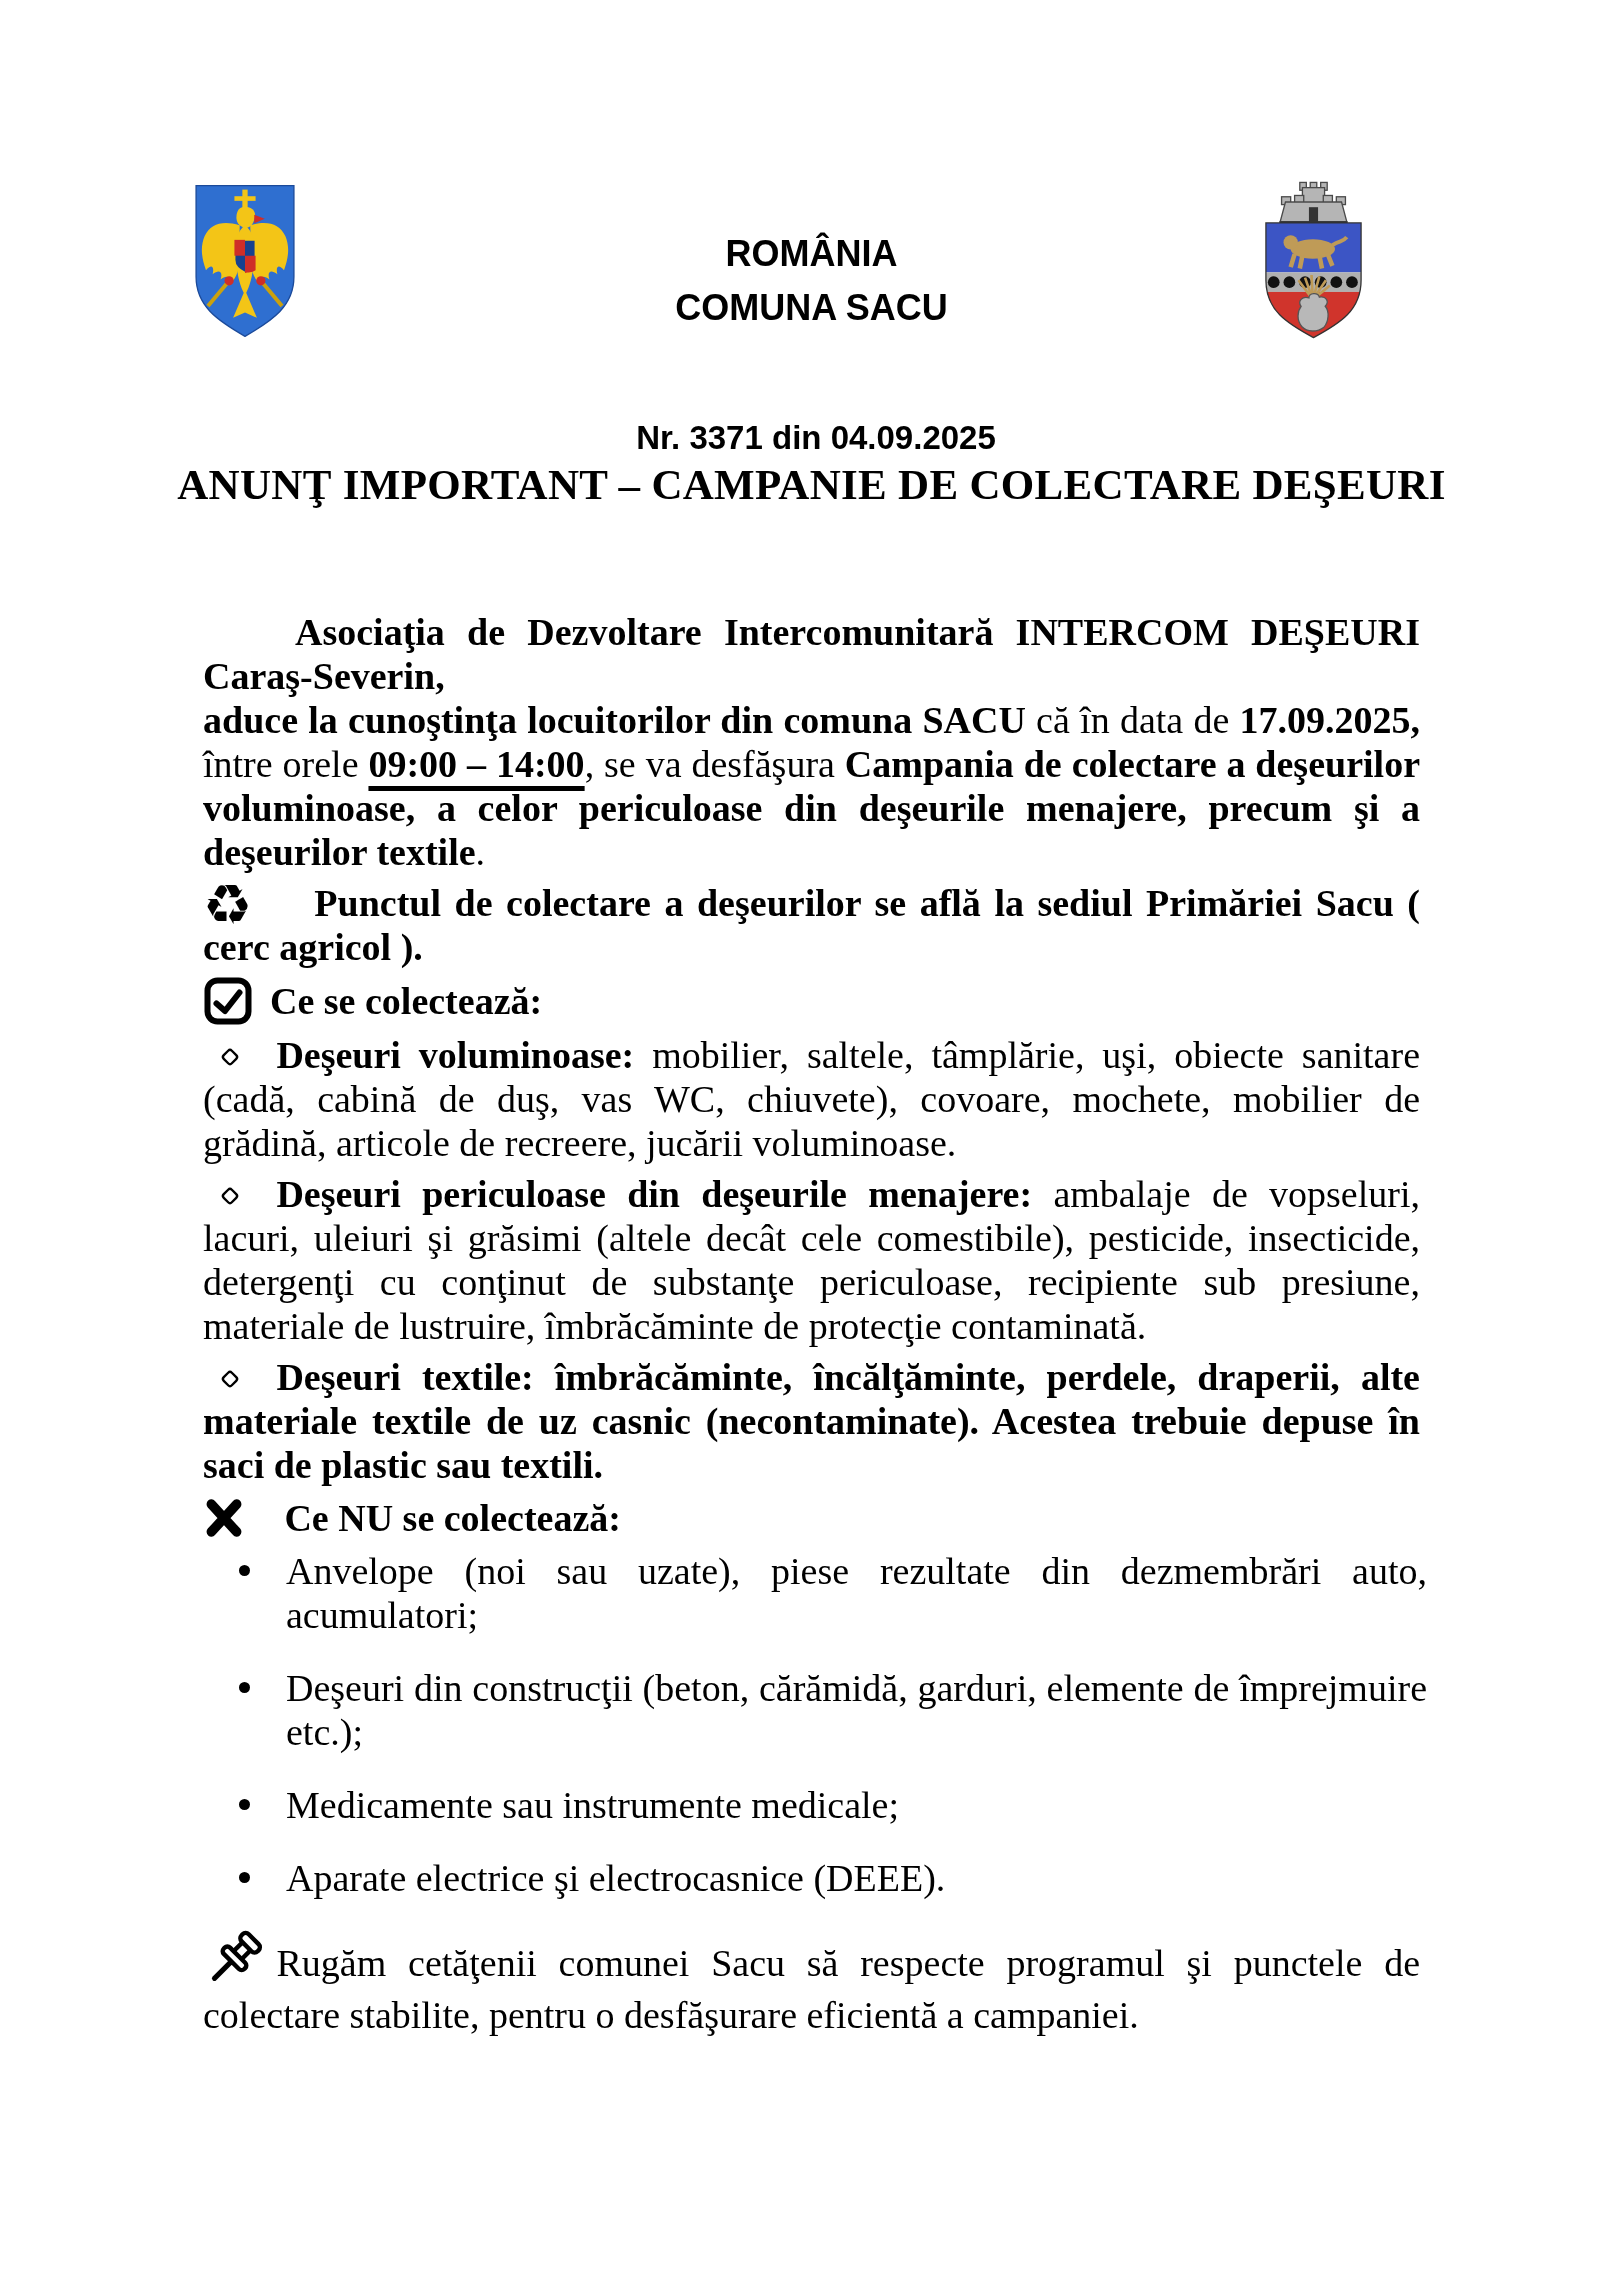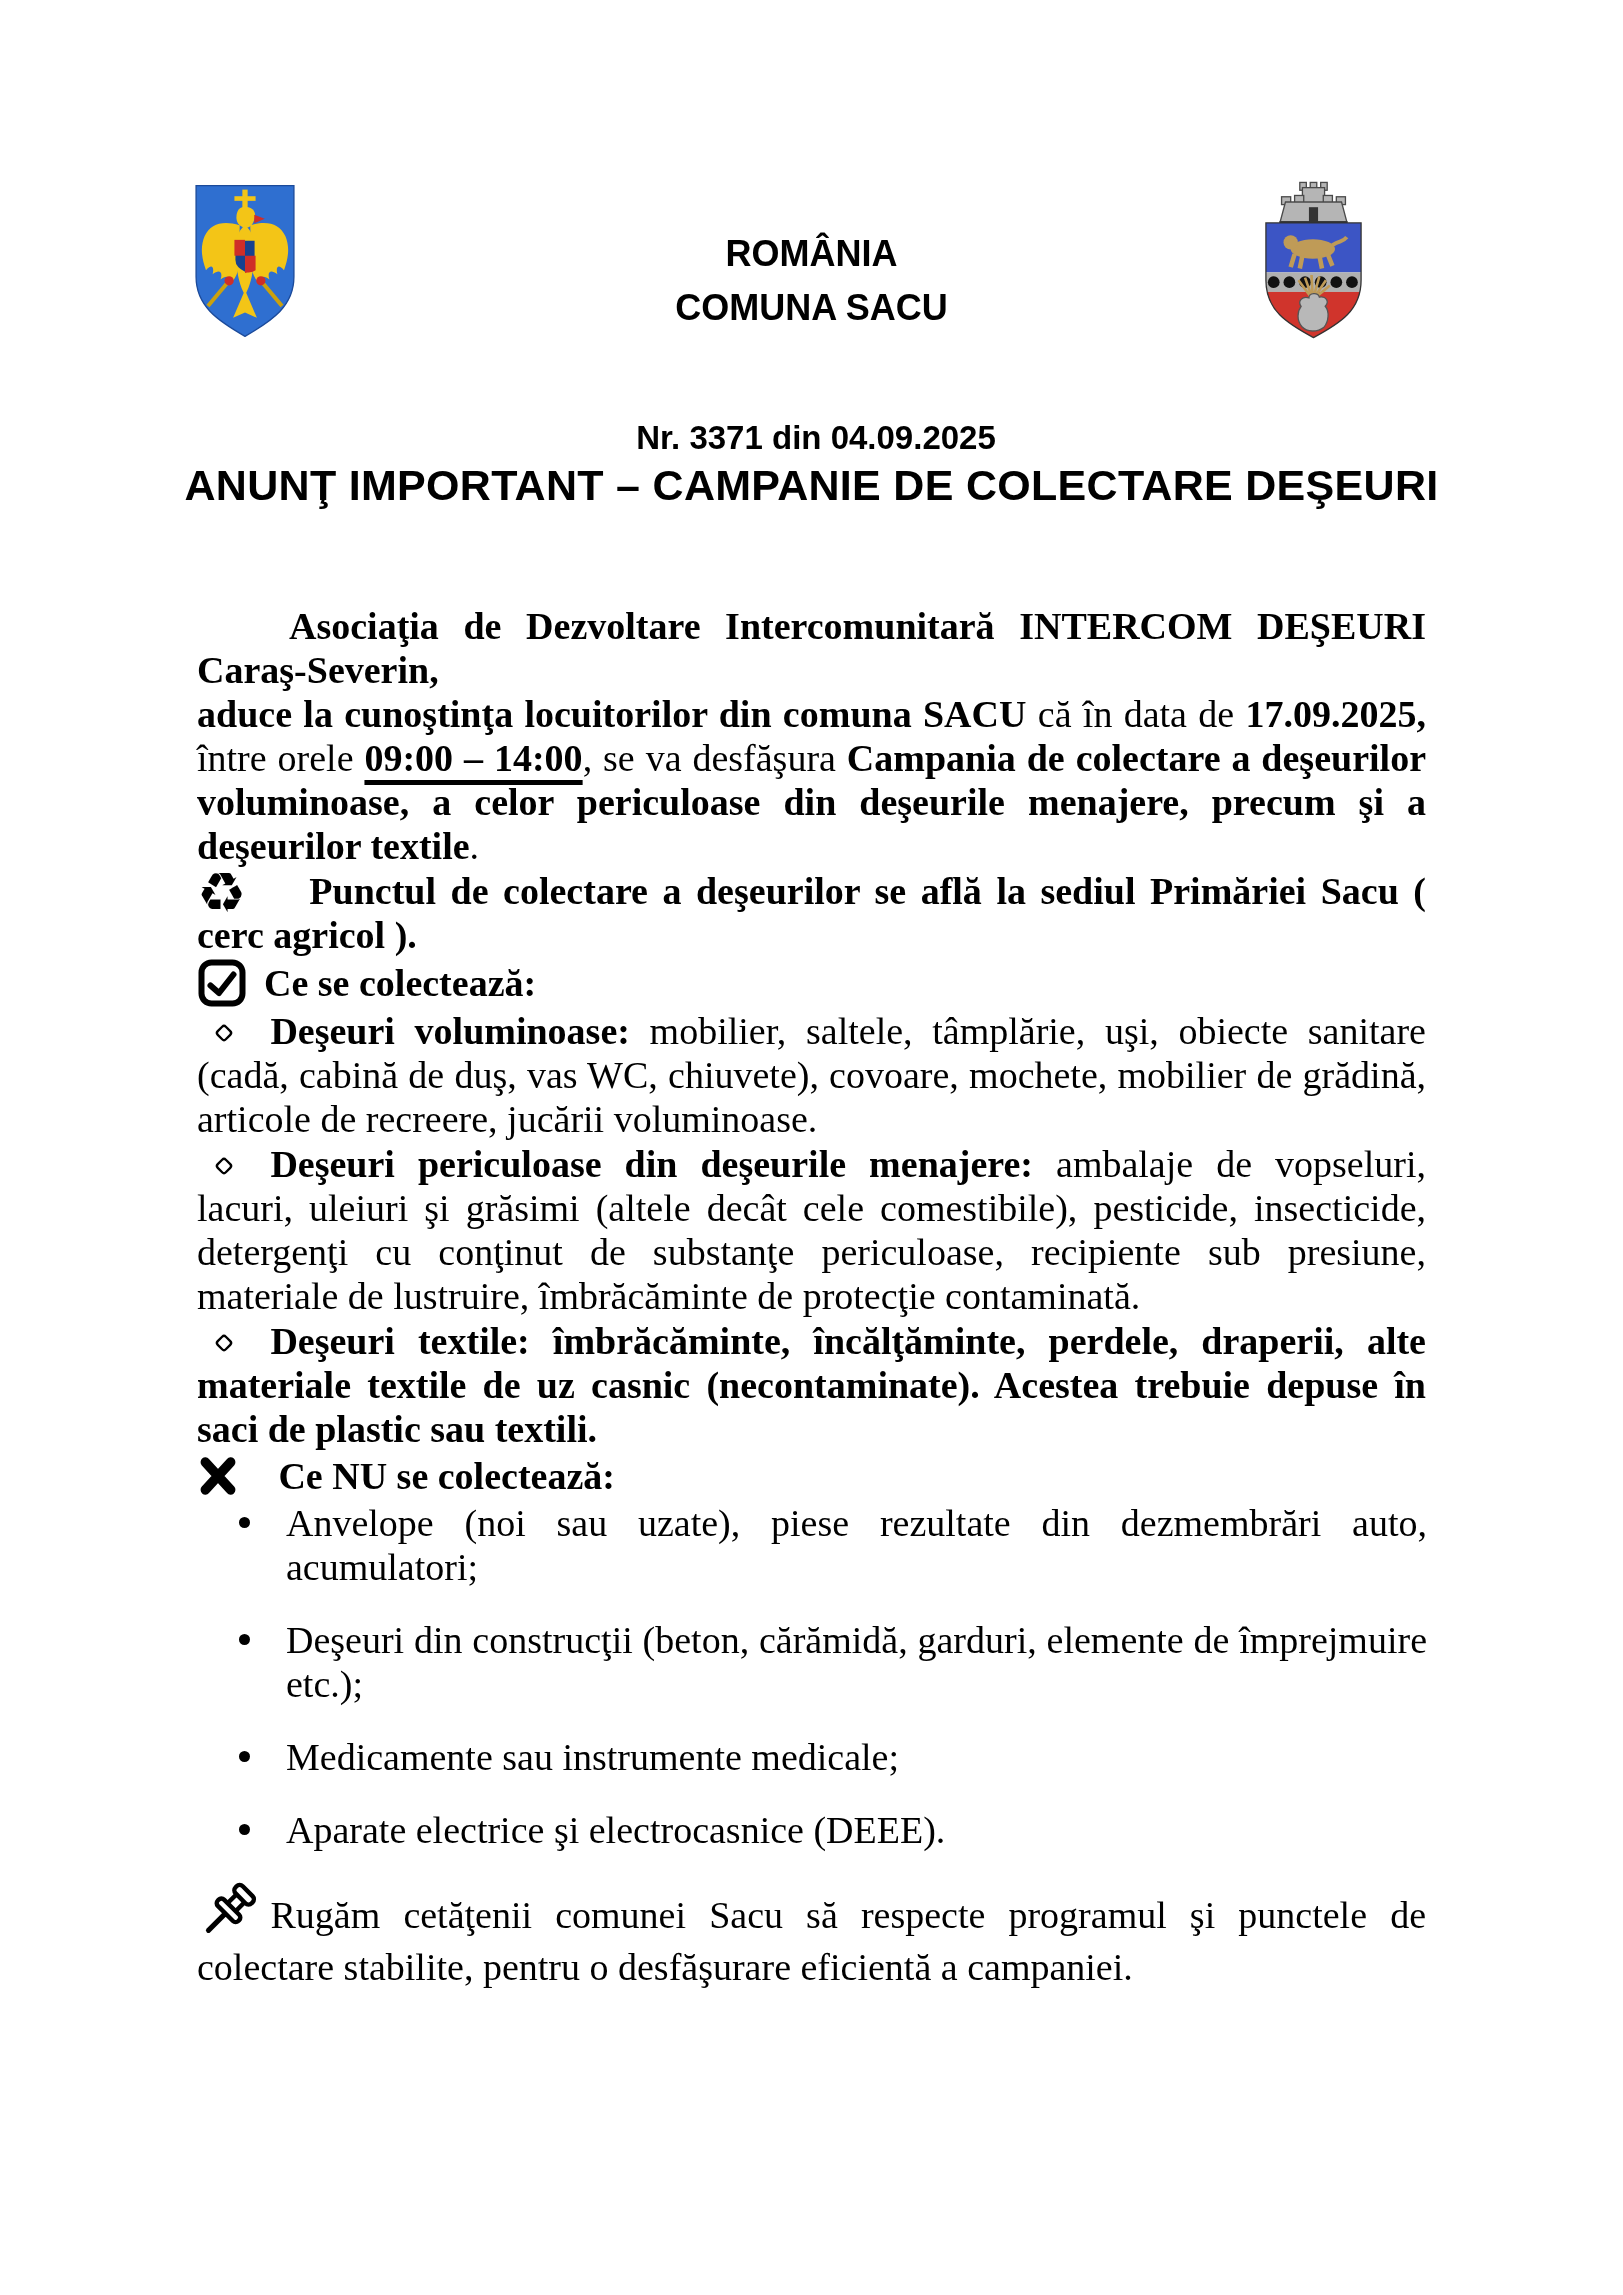--- a/index.html
+++ b/index.html
@@ -7,28 +7,28 @@
         font-family:"Liberation Serif", serif; overflow:hidden;}
   .abs{position:absolute;}
   
   .hdr{left:0;right:0;text-align:center;font-family:"Liberation Sans", sans-serif;
        font-weight:bold;font-size:36px;line-height:39px;}
   .hdr-county{top:178px;}
   .hdr-country{top:234px;}
   .hdr-commune{top:288px;}
   .nr-line{left:0;right:0;top:419px;text-align:center;font-family:"Liberation Sans", sans-serif;
        font-weight:bold;font-size:33px;line-height:37px;margin-left:9px;}
-  .doc-title{left:0;right:0;top:461px;text-align:center;font-family:Liberation Sans, sans-serif;
+  .doc-title{left:0;right:0;top:461px;text-align:center;font-family:Liberation Serif, serif;
        font-weight:bold;font-size:43px;line-height:48px;letter-spacing:0.3px;}
   .emblem-left{left:192px;top:183px;}
   .emblem-right{left:1262px;top:181px;}
   
   .content{position:absolute;left:196px;top:603px;width:1231px;
        font-size:38px;line-height:44px;text-align:justify;}
-  .content p{margin:1px;}
+  .content p{margin:7px;}
   .b{font-weight:bold;}
   .u{text-decoration:underline;text-decoration-thickness:4.6px;text-underline-offset:8.5px;}
   .p-intro{margin-bottom:17px;text-indent:92px;}
   .p-recycle{margin-bottom:29px;}
   .recycle-glyph{font-family:"DejaVu Sans", sans-serif;font-size:55px;line-height:0;
        vertical-align:-7.9px;font-weight:normal;}
   .tabsp{display:inline-block;width:58px;}
   .iconhead{display:flex;align-items:center;gap:17px;text-align:left;font-weight:bold;}
   .head-collect{margin-bottom:17px;}
   .head-notcollect{margin-top:3.9px;margin-bottom:9.2px;gap:42px;}

